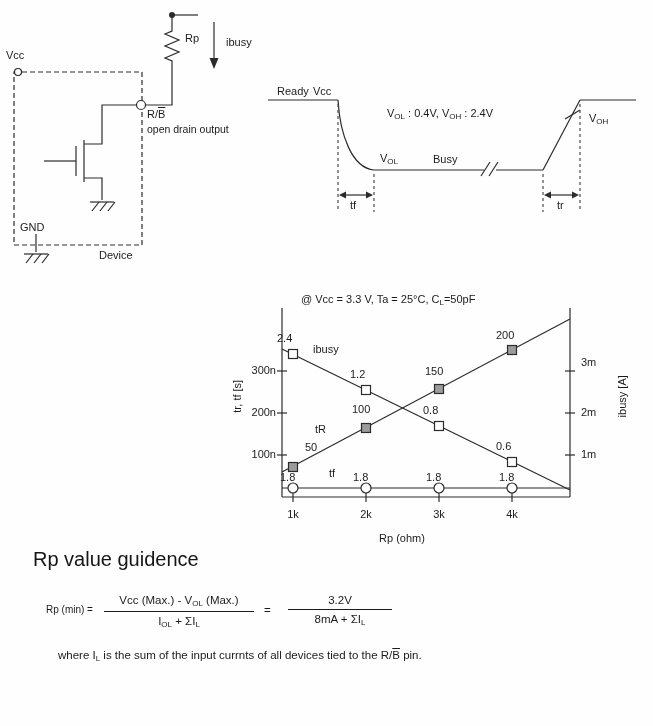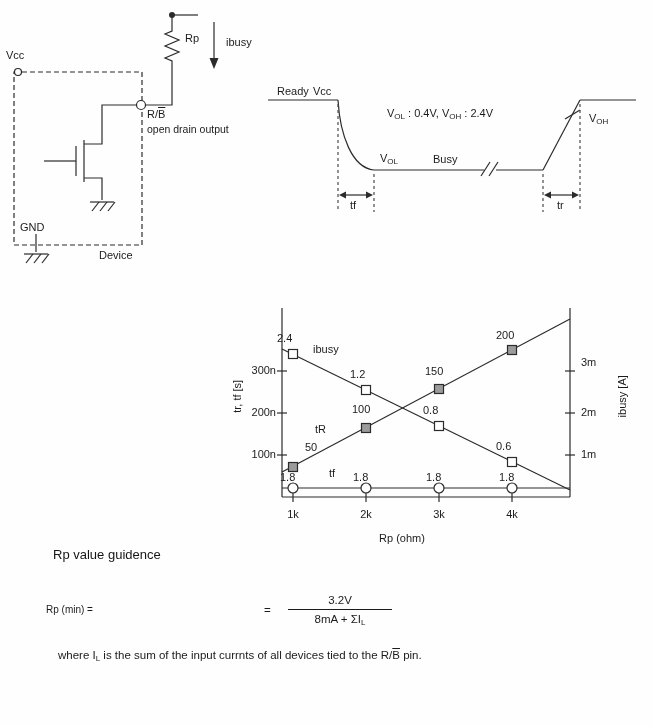--- a/index.html
+++ b/index.html
@@ -13,21 +13,21 @@
   .sm{font-size:10.5px;}
   .t12{font-size:12px;}
   .sub{font-size:8px;vertical-align:-2px;}
   .ov{text-decoration:overline;}
   .ctr{text-align:center;}
   .rt{text-align:right;}
   .rot{transform:rotate(-90deg);}
   .frac{position:absolute;text-align:center;font-size:11.5px;}
   .frac .num{border-bottom:1px solid #1b1b1b;padding:0 6px 3px;}
   .frac .den{padding-top:3px;}
-  .heading{font-size:13px;color:#151515;margin-left:20px;}
+  .heading{font-size:20px;color:#151515;}
   .note{font-size:11.5px;}
 </style>
 </head>
 <body>
 
 <div id="app">
 
   <svg width="653" height="726" viewBox="0 0 653 726" fill="none" stroke="#2b2b2b" stroke-width="1.2">
 
     <g>
@@ -147,20 +147,21 @@
 
   <div class="lbl" style="left:277px;top:85px">Ready</div>
   <div class="lbl" style="left:313px;top:85px">Vcc</div>
   <div class="lbl" style="left:387px;top:107px"><span>V</span><span class="sub">OL</span><span> : 0.4V,  V</span><span class="sub">OH</span><span> : 2.4V</span></div>
   <div class="lbl" style="left:380px;top:152px"><span>V</span><span class="sub">OL</span></div>
   <div class="lbl" style="left:433px;top:153px">Busy</div>
   <div class="lbl" style="left:589px;top:112px"><span>V</span><span class="sub">OH</span></div>
   <div class="lbl" style="left:350px;top:199px">tf</div>
   <div class="lbl" style="left:557px;top:199px">tr</div>
 
+  <div class="lbl" style="left:301px;top:293px"><span>@ Vcc = 3.3 V, Ta = 25°C, C</span><span class="sub">L</span><span>=50pF</span></div>
 
   <div class="lbl rot ctr" style="left:197px;top:390px;width:80px">tr, tf [s]</div>
   <div class="lbl rot ctr" style="left:582px;top:390px;width:80px">ibusy [A]</div>
 
   <div class="lbl rt" style="left:242px;top:364px;width:34px">300n</div>
   <div class="lbl rt" style="left:242px;top:406px;width:34px">200n</div>
   <div class="lbl rt" style="left:242px;top:448px;width:34px">100n</div>
 
   <div class="lbl" style="left:581px;top:356px">3m</div>
   <div class="lbl" style="left:581px;top:406px">2m</div>
@@ -188,20 +189,24 @@
 
   <div class="lbl" style="left:280px;top:471px">1.8</div>
   <div class="lbl" style="left:353px;top:471px">1.8</div>
   <div class="lbl" style="left:426px;top:471px">1.8</div>
   <div class="lbl" style="left:499px;top:471px">1.8</div>
 
   <div class="lbl heading" style="left:33px;top:548px">Rp value guidence</div>
 
   <div class="lbl" style="left:46px;top:604px;font-size:10px">Rp (min) =</div>
 
+  <div class="frac" style="left:104px;top:594px;width:150px">
+    <div class="num"><span>Vcc (Max.) - V</span><span class="sub">OL</span><span> (Max.)</span></div>
+    <div class="den"><span>I</span><span class="sub">OL</span><span> + ΣI</span><span class="sub">L</span></div>
+  </div>
 
   <div class="lbl" style="left:264px;top:604px;font-size:11.5px">=</div>
 
   <div class="frac" style="left:288px;top:594px;width:104px">
     <div class="num"><span>3.2V</span></div>
     <div class="den"><span>8mA + ΣI</span><span class="sub">L</span></div>
   </div>
 
   <div class="lbl note" style="left:58px;top:649px"><span>where I</span><span class="sub">L</span><span> is the sum of the input currnts of all devices tied to the R/</span><span class="ov">B</span><span> pin.</span></div>
 

